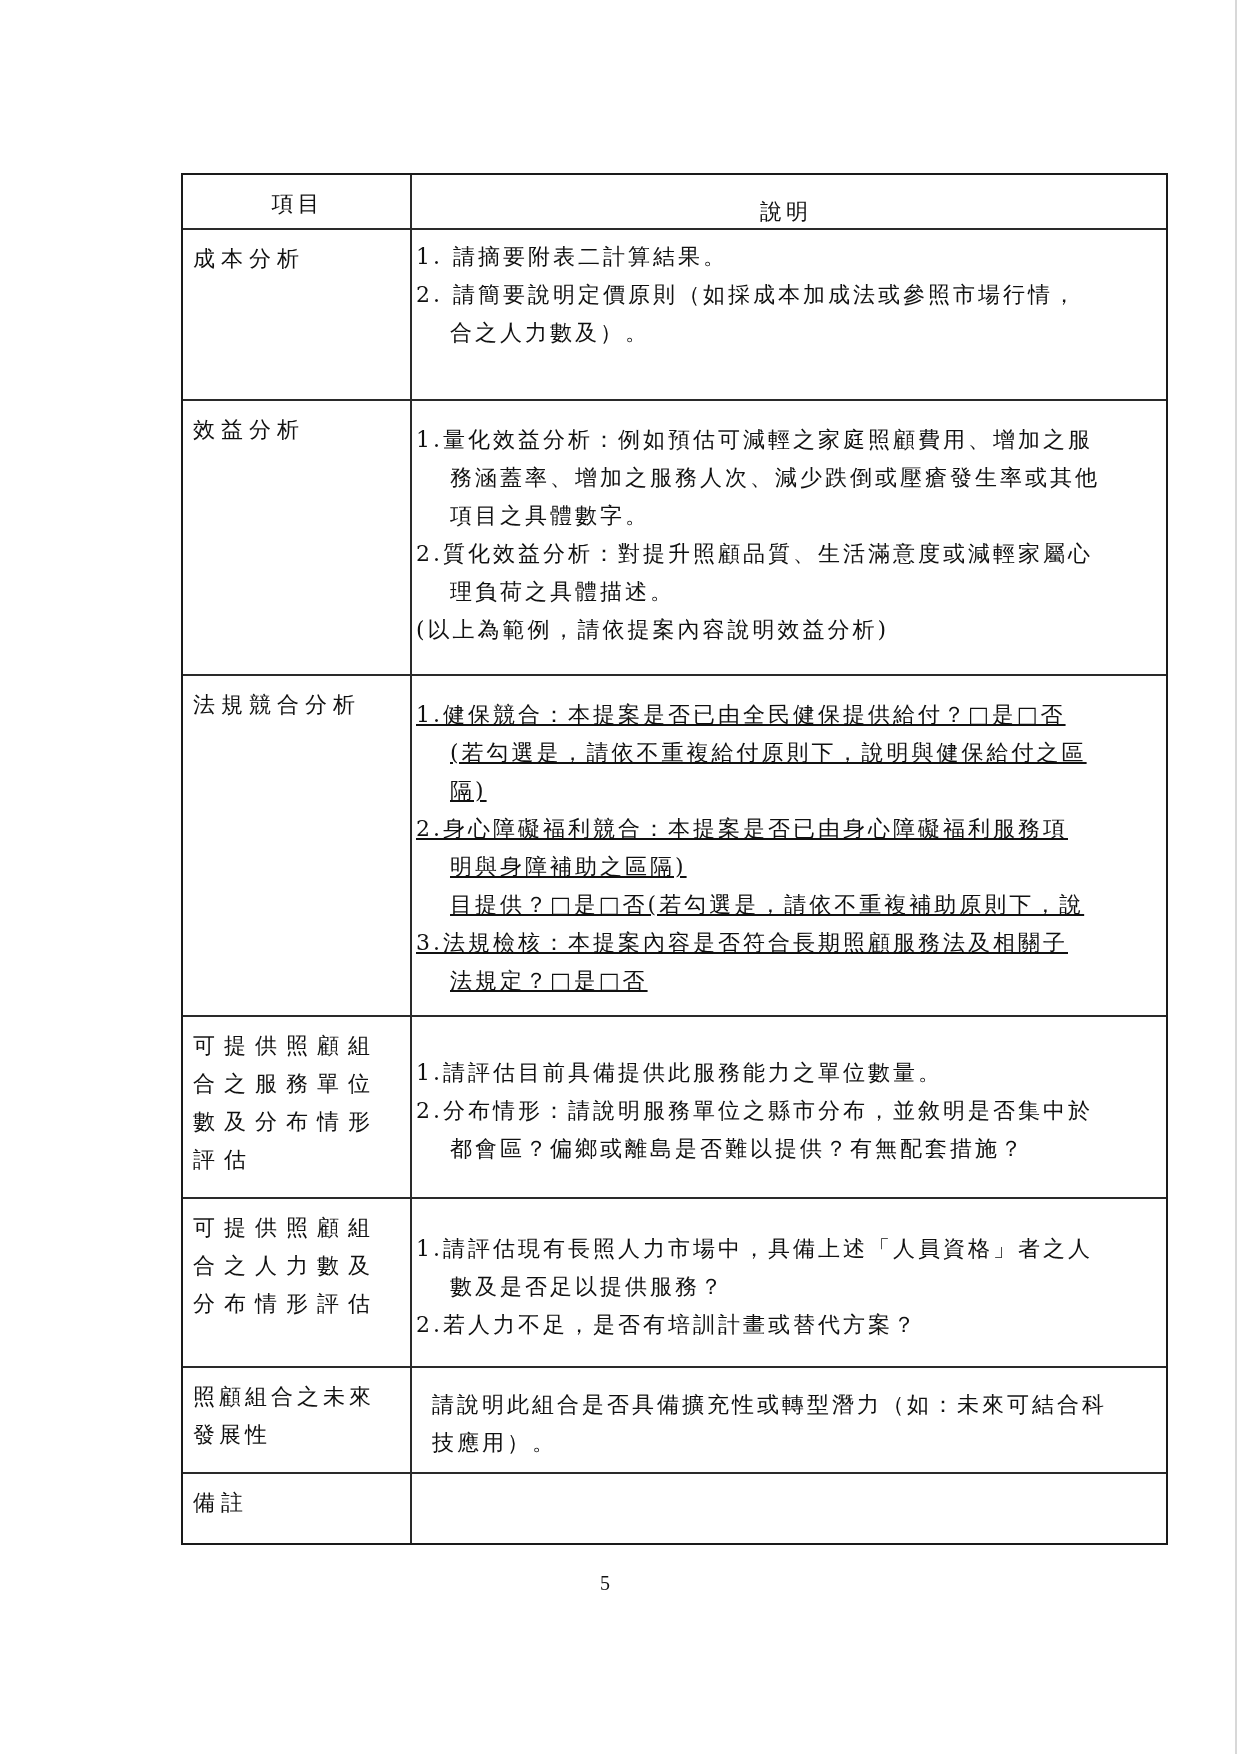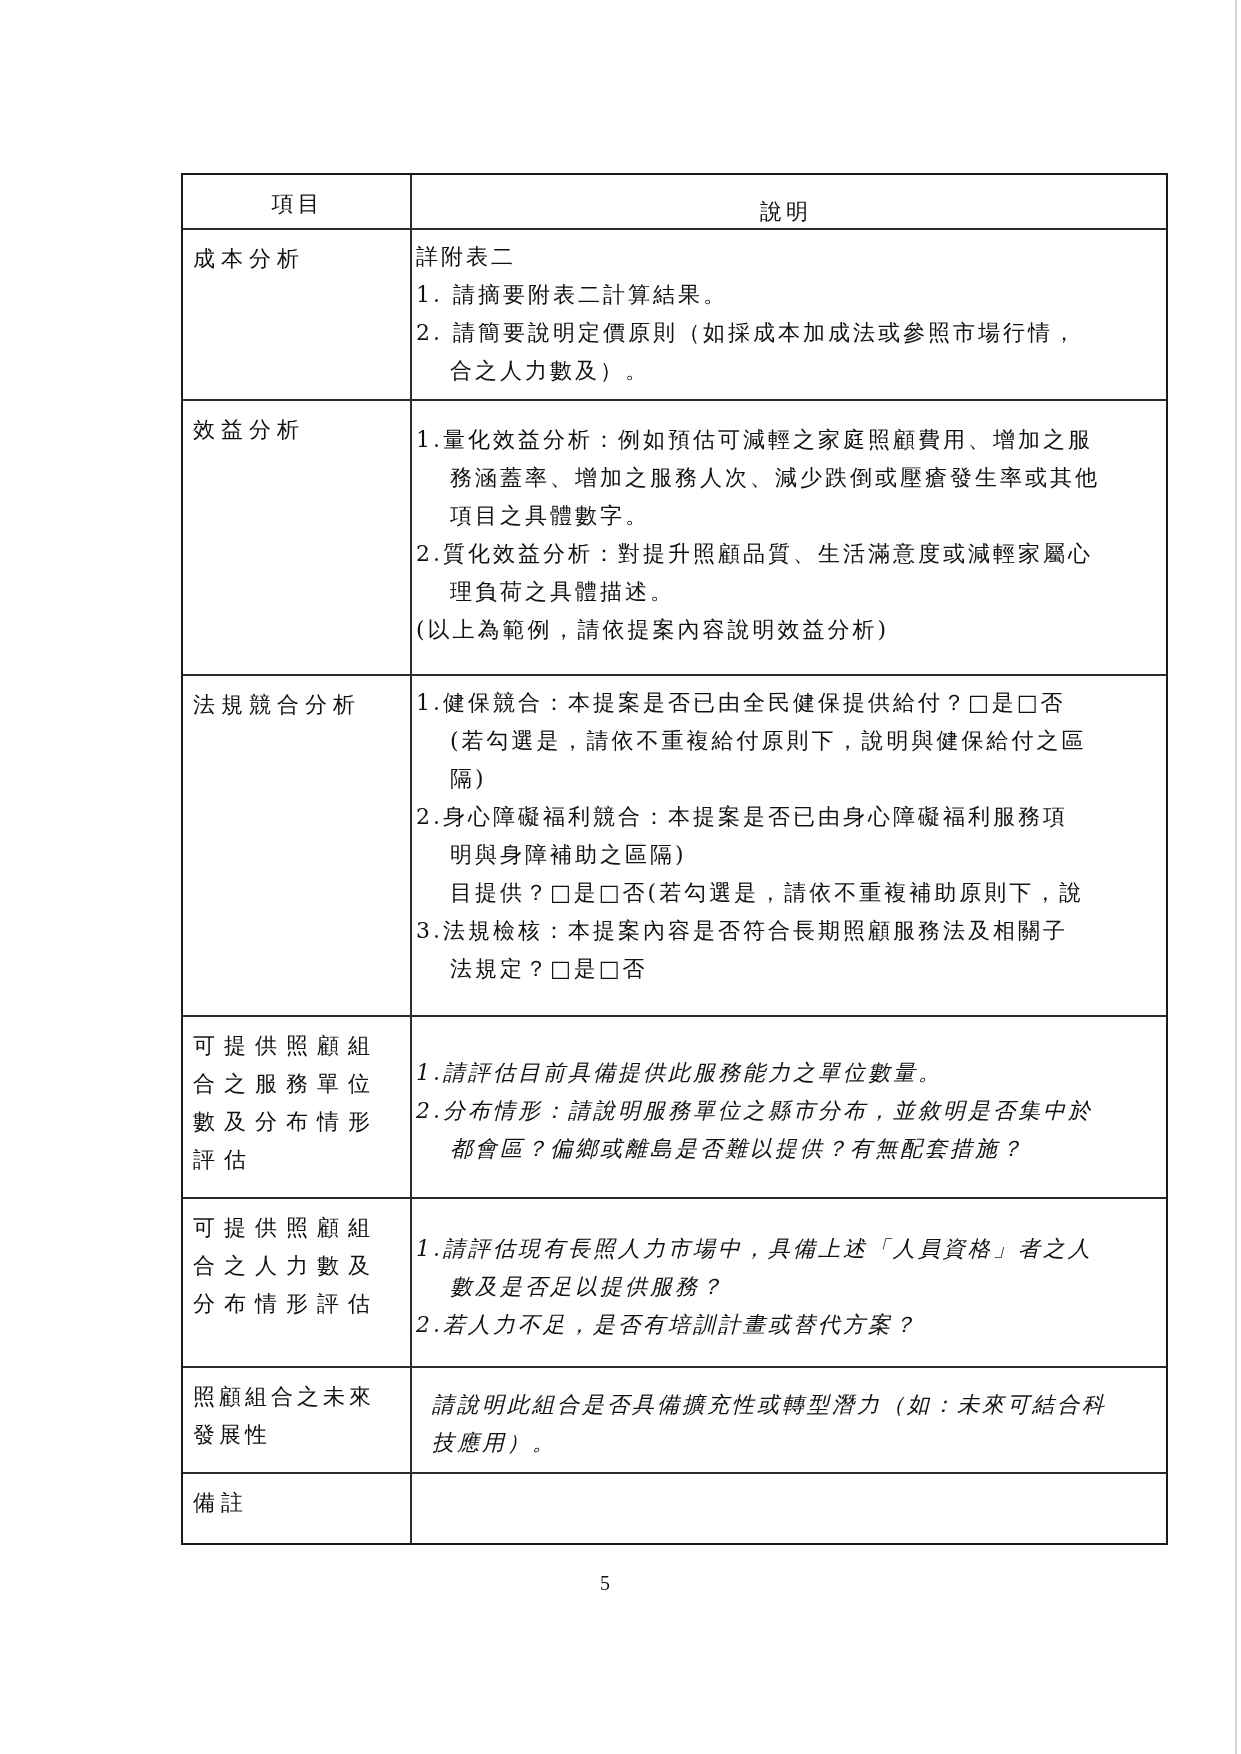--- a/index.html
+++ b/index.html
@@ -11,40 +11,39 @@
   .table { position:absolute; left:161px; top:173px; width:987px; border:2px solid #1a1a1a; box-sizing:border-box;margin-left:20px; }
   .row { display:flex; border-top:2px solid #2a2a2a; box-sizing:border-box; }
   .row:first-child { border-top:none; }
   .cell-item { width:229px; border-right:2px solid #2a2a2a; box-sizing:border-box; padding:10px 8px 0 10px;
     font-size:22px; line-height:38px; letter-spacing:6px; }
   .cell-desc { flex:1; box-sizing:border-box; padding:8px 10px 0 4px; font-size:22px; line-height:38px; letter-spacing:3px; }
   .header .cell-item, .header .cell-desc { text-align:center; padding-top:10px; letter-spacing:4px; }
   .header .cell-desc { padding-top:18px; }
   .line { display:block; white-space:nowrap; }
   .line.indent { padding-left:34px; }
-  .desc-vcenter { display:flex; flex-direction:column; justify-content:center; padding-top:8px;font-style:italic; }
+  .desc-vcenter { display:flex; flex-direction:column; justify-content:center; padding-top:8px; }
   .page-number { position:absolute; left:600px; top:1572px; font-size:20px; font-family:"Liberation Serif", serif; }
 </style>
 </head>
 <body>
 
 <div class="scan-edge"></div>
 
 <div class="table">
   <div class="row header" style="height:53px;">
     <div class="cell-item">項目</div>
     <div class="cell-desc">說明</div>
   </div>
 
   <div class="row" style="height:171px;">
     <div class="cell-item">
       <span class="line">成本分析</span>
     </div>
     <div class="cell-desc">
-      <span class="line">詳附表二</span>
       <span class="line">1. 請摘要附表二計算結果。</span>
       <span class="line">2. 請簡要說明定價原則（如採成本加成法或參照市場行情，</span>
       <span class="line indent">合之人力數及）。</span>
     </div>
   </div>
 
   <div class="row" style="height:275px;">
     <div class="cell-item">
       <span class="line">效益分析</span>
     </div>
@@ -55,21 +54,21 @@
       <span class="line">2.質化效益分析：對提升照顧品質、生活滿意度或減輕家屬心</span>
       <span class="line indent">理負荷之具體描述。</span>
       <span class="line">(以上為範例，請依提案內容說明效益分析)</span>
     </div>
   </div>
 
   <div class="row" style="height:341px;">
     <div class="cell-item">
       <span class="line">法規競合分析</span>
     </div>
-    <div class="cell-desc" style="padding-top:8px;">
+    <div class="cell-desc" style="padding-top:20px;text-decoration:underline;">
       <span class="line">1.健保競合：本提案是否已由全民健保提供給付？□是□否</span>
       <span class="line indent">(若勾選是，請依不重複給付原則下，說明與健保給付之區</span>
       <span class="line indent">隔)</span>
       <span class="line">2.身心障礙福利競合：本提案是否已由身心障礙福利服務項</span>
       <span class="line indent">明與身障補助之區隔)</span>
       <span class="line indent">目提供？□是□否(若勾選是，請依不重複補助原則下，說</span>
       <span class="line">3.法規檢核：本提案內容是否符合長期照顧服務法及相關子</span>
       <span class="line indent">法規定？□是□否</span>
     </div>
   </div>

